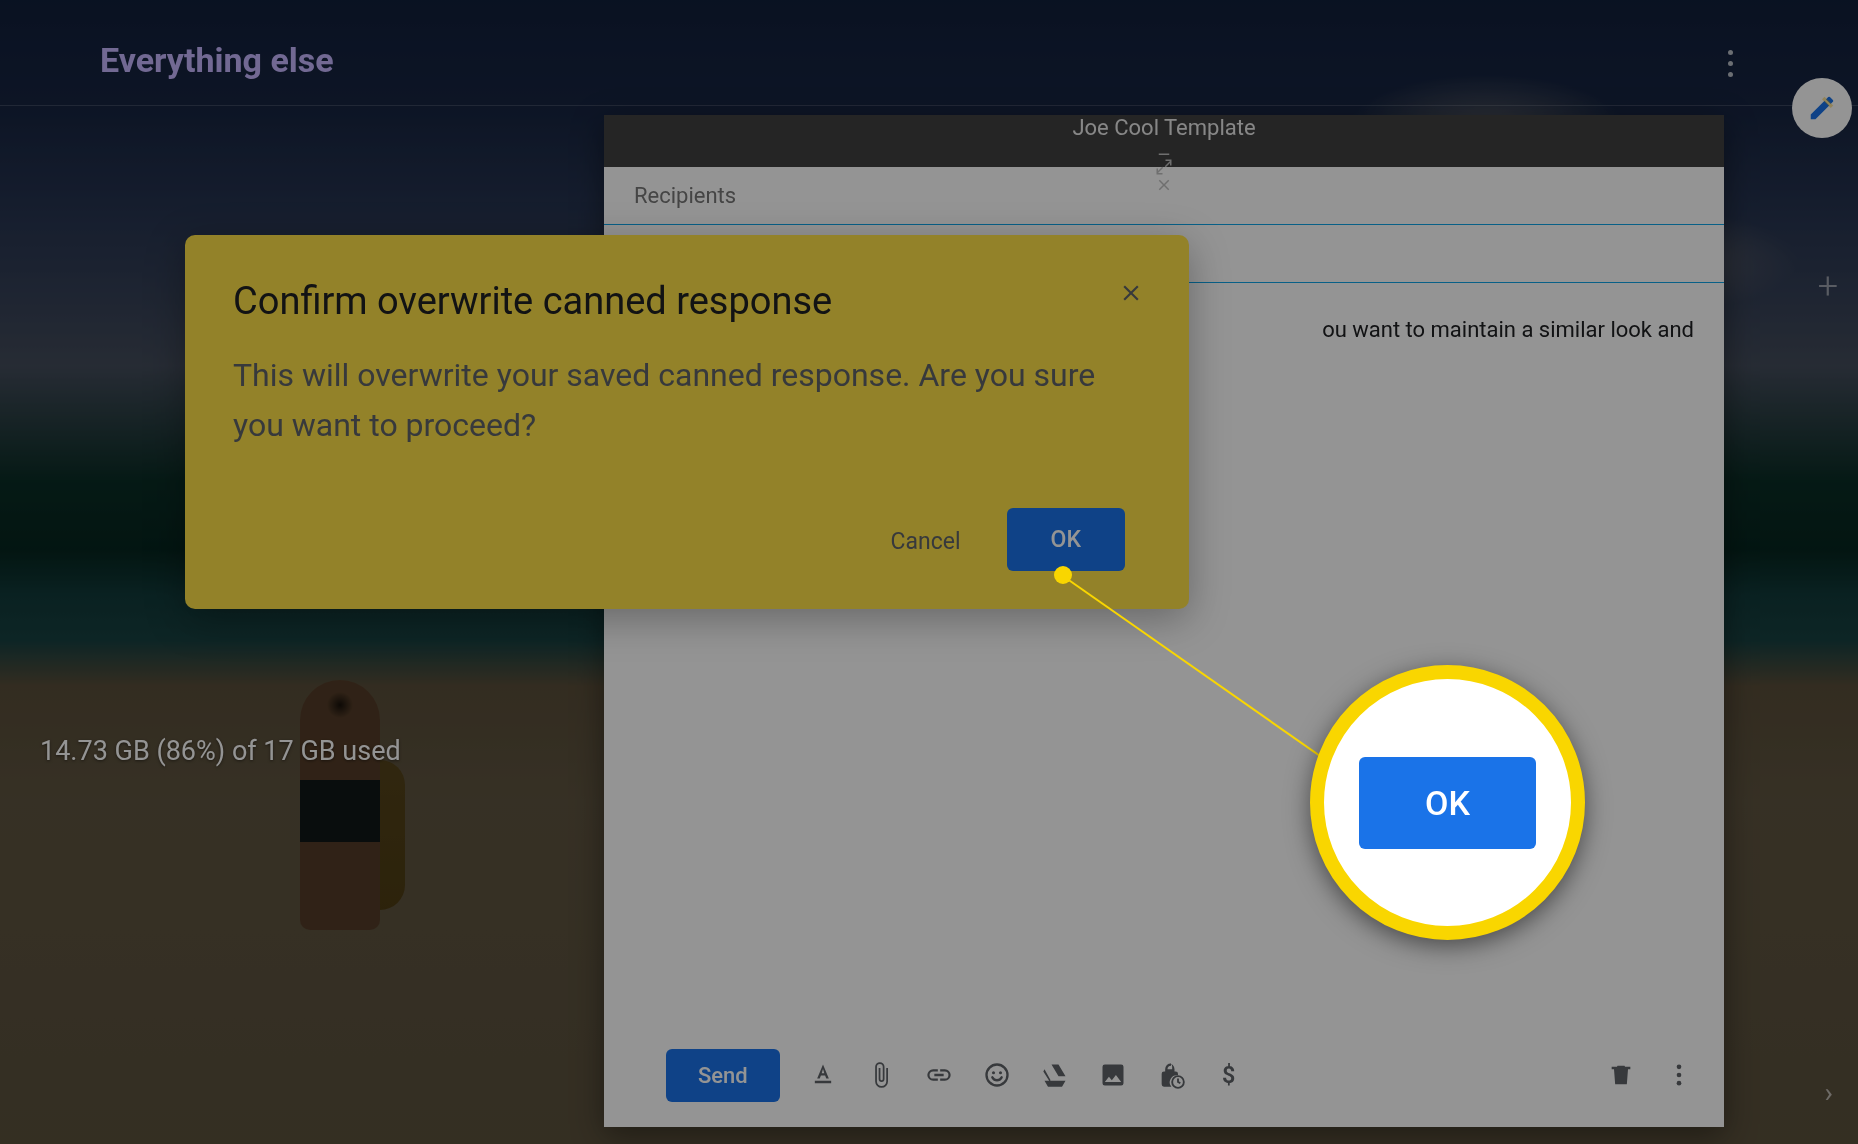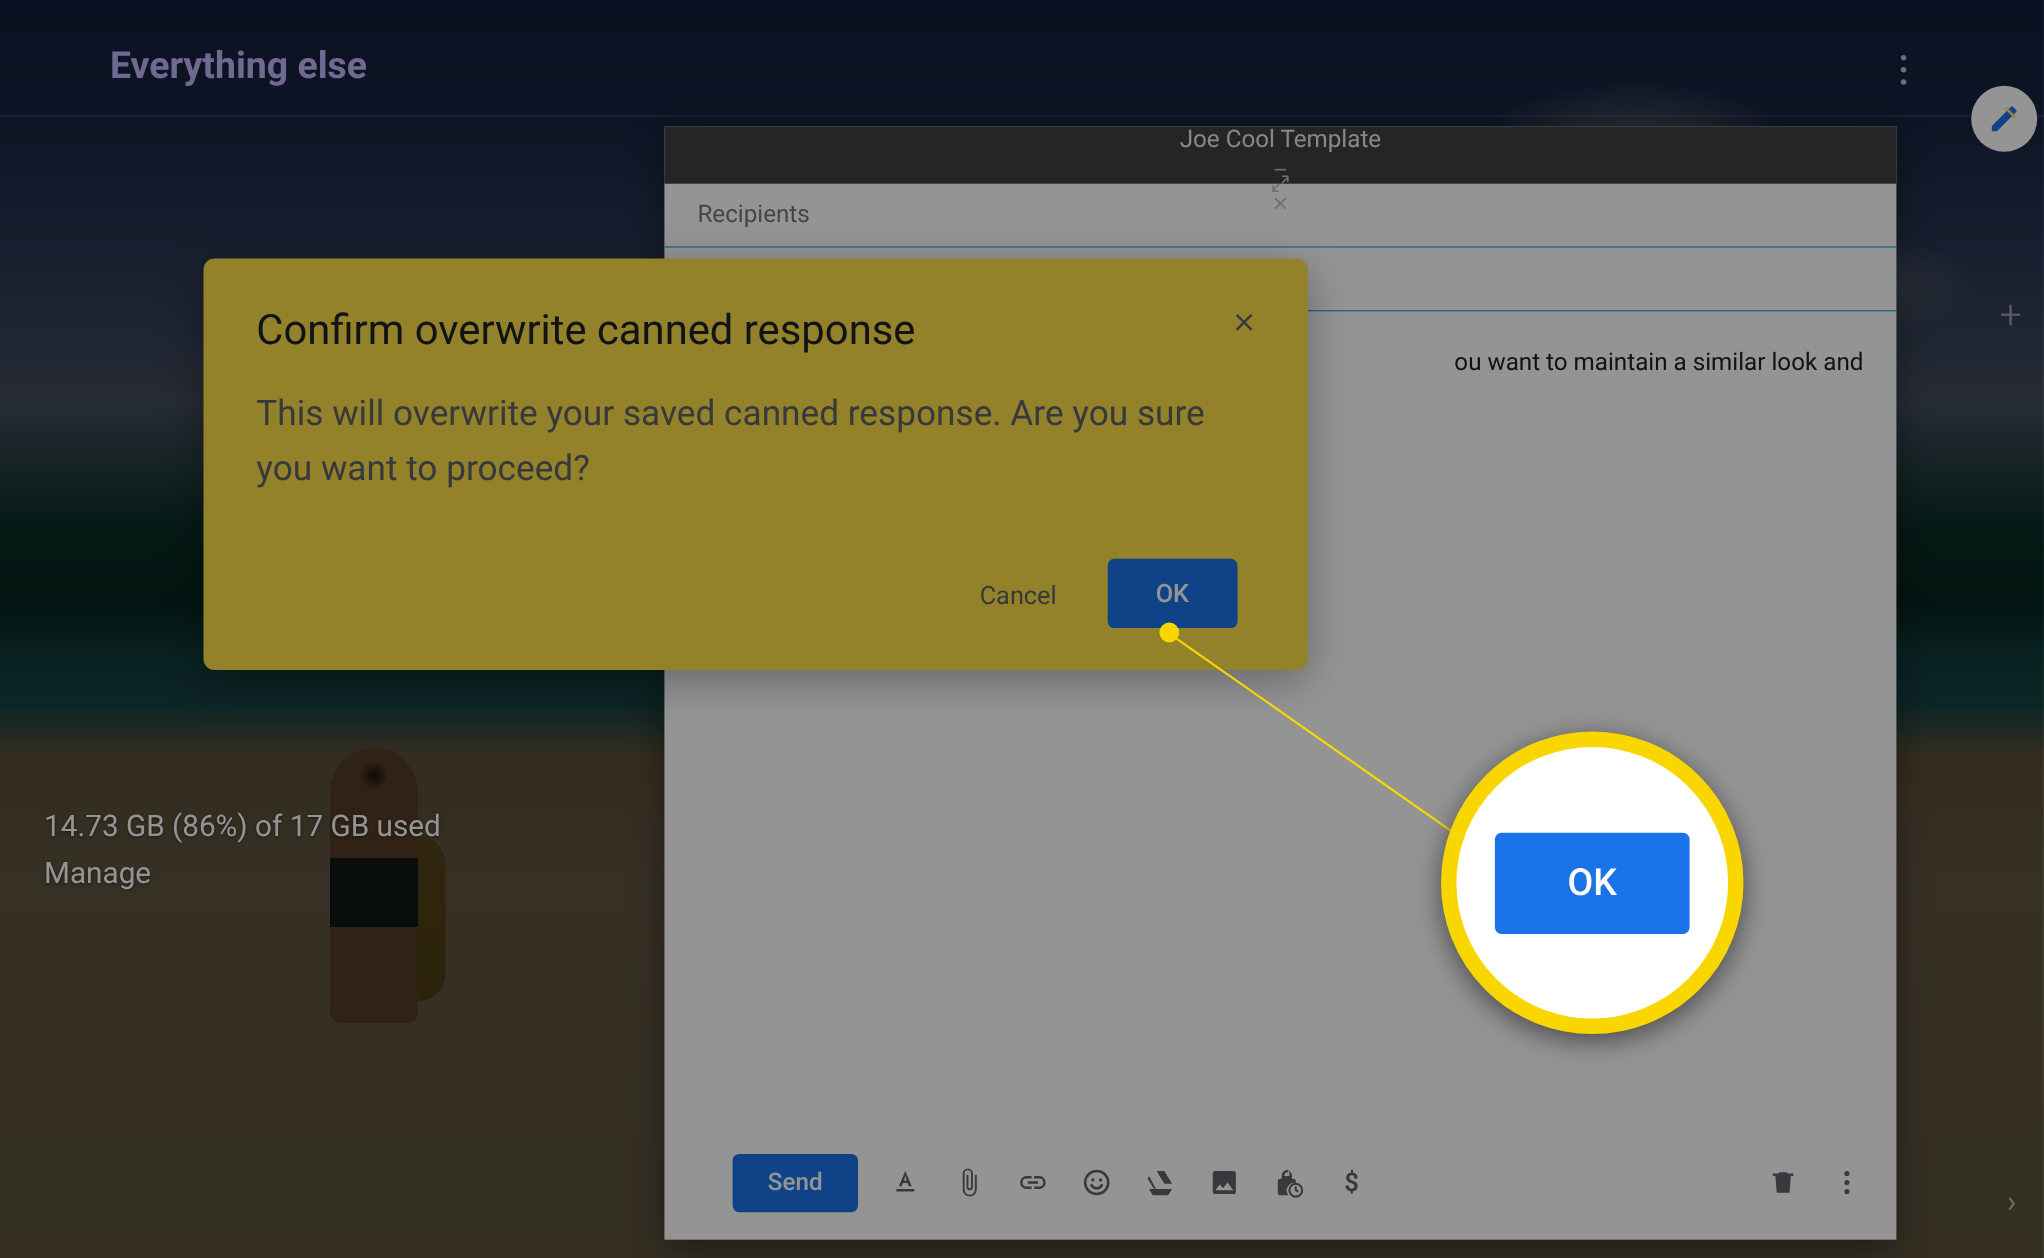--- a/index.html
+++ b/index.html
@@ -179,21 +179,20 @@
   <svg viewBox="0 0 24 24">
       <path fill="#1a73e8" d="M3 17.25V21h3.75L17.81 9.94l-3.75-3.75L3 17.25zM20.71 7.04a1 1 0 0 0 0-1.41l-2.34-2.34a1 1 0 0 0-1.41 0l-1.83 1.83 3.75 3.75 1.83-1.83z"></path>
       <path fill="#fbbc04" d="M14 3l7 7-2 2-7-7z" opacity=".4"></path>
     </svg>
 </div>
 <div class="plus-right">+</div>
 <div class="chevron-bottomright">›</div>
 
 <div class="storage">
   <div>14.73 GB (86%) of 17 GB used</div>
-  <div>Manage</div>
 </div>
 
 <div class="compose">
   <div class="compose-titlebar">
     <span>Joe Cool Template</span>
     <span class="spacer"></span>
     <button>
         <svg viewBox="0 0 24 24">
           <rect x="5" y="18" width="14" height="2"></rect>
         </svg>

